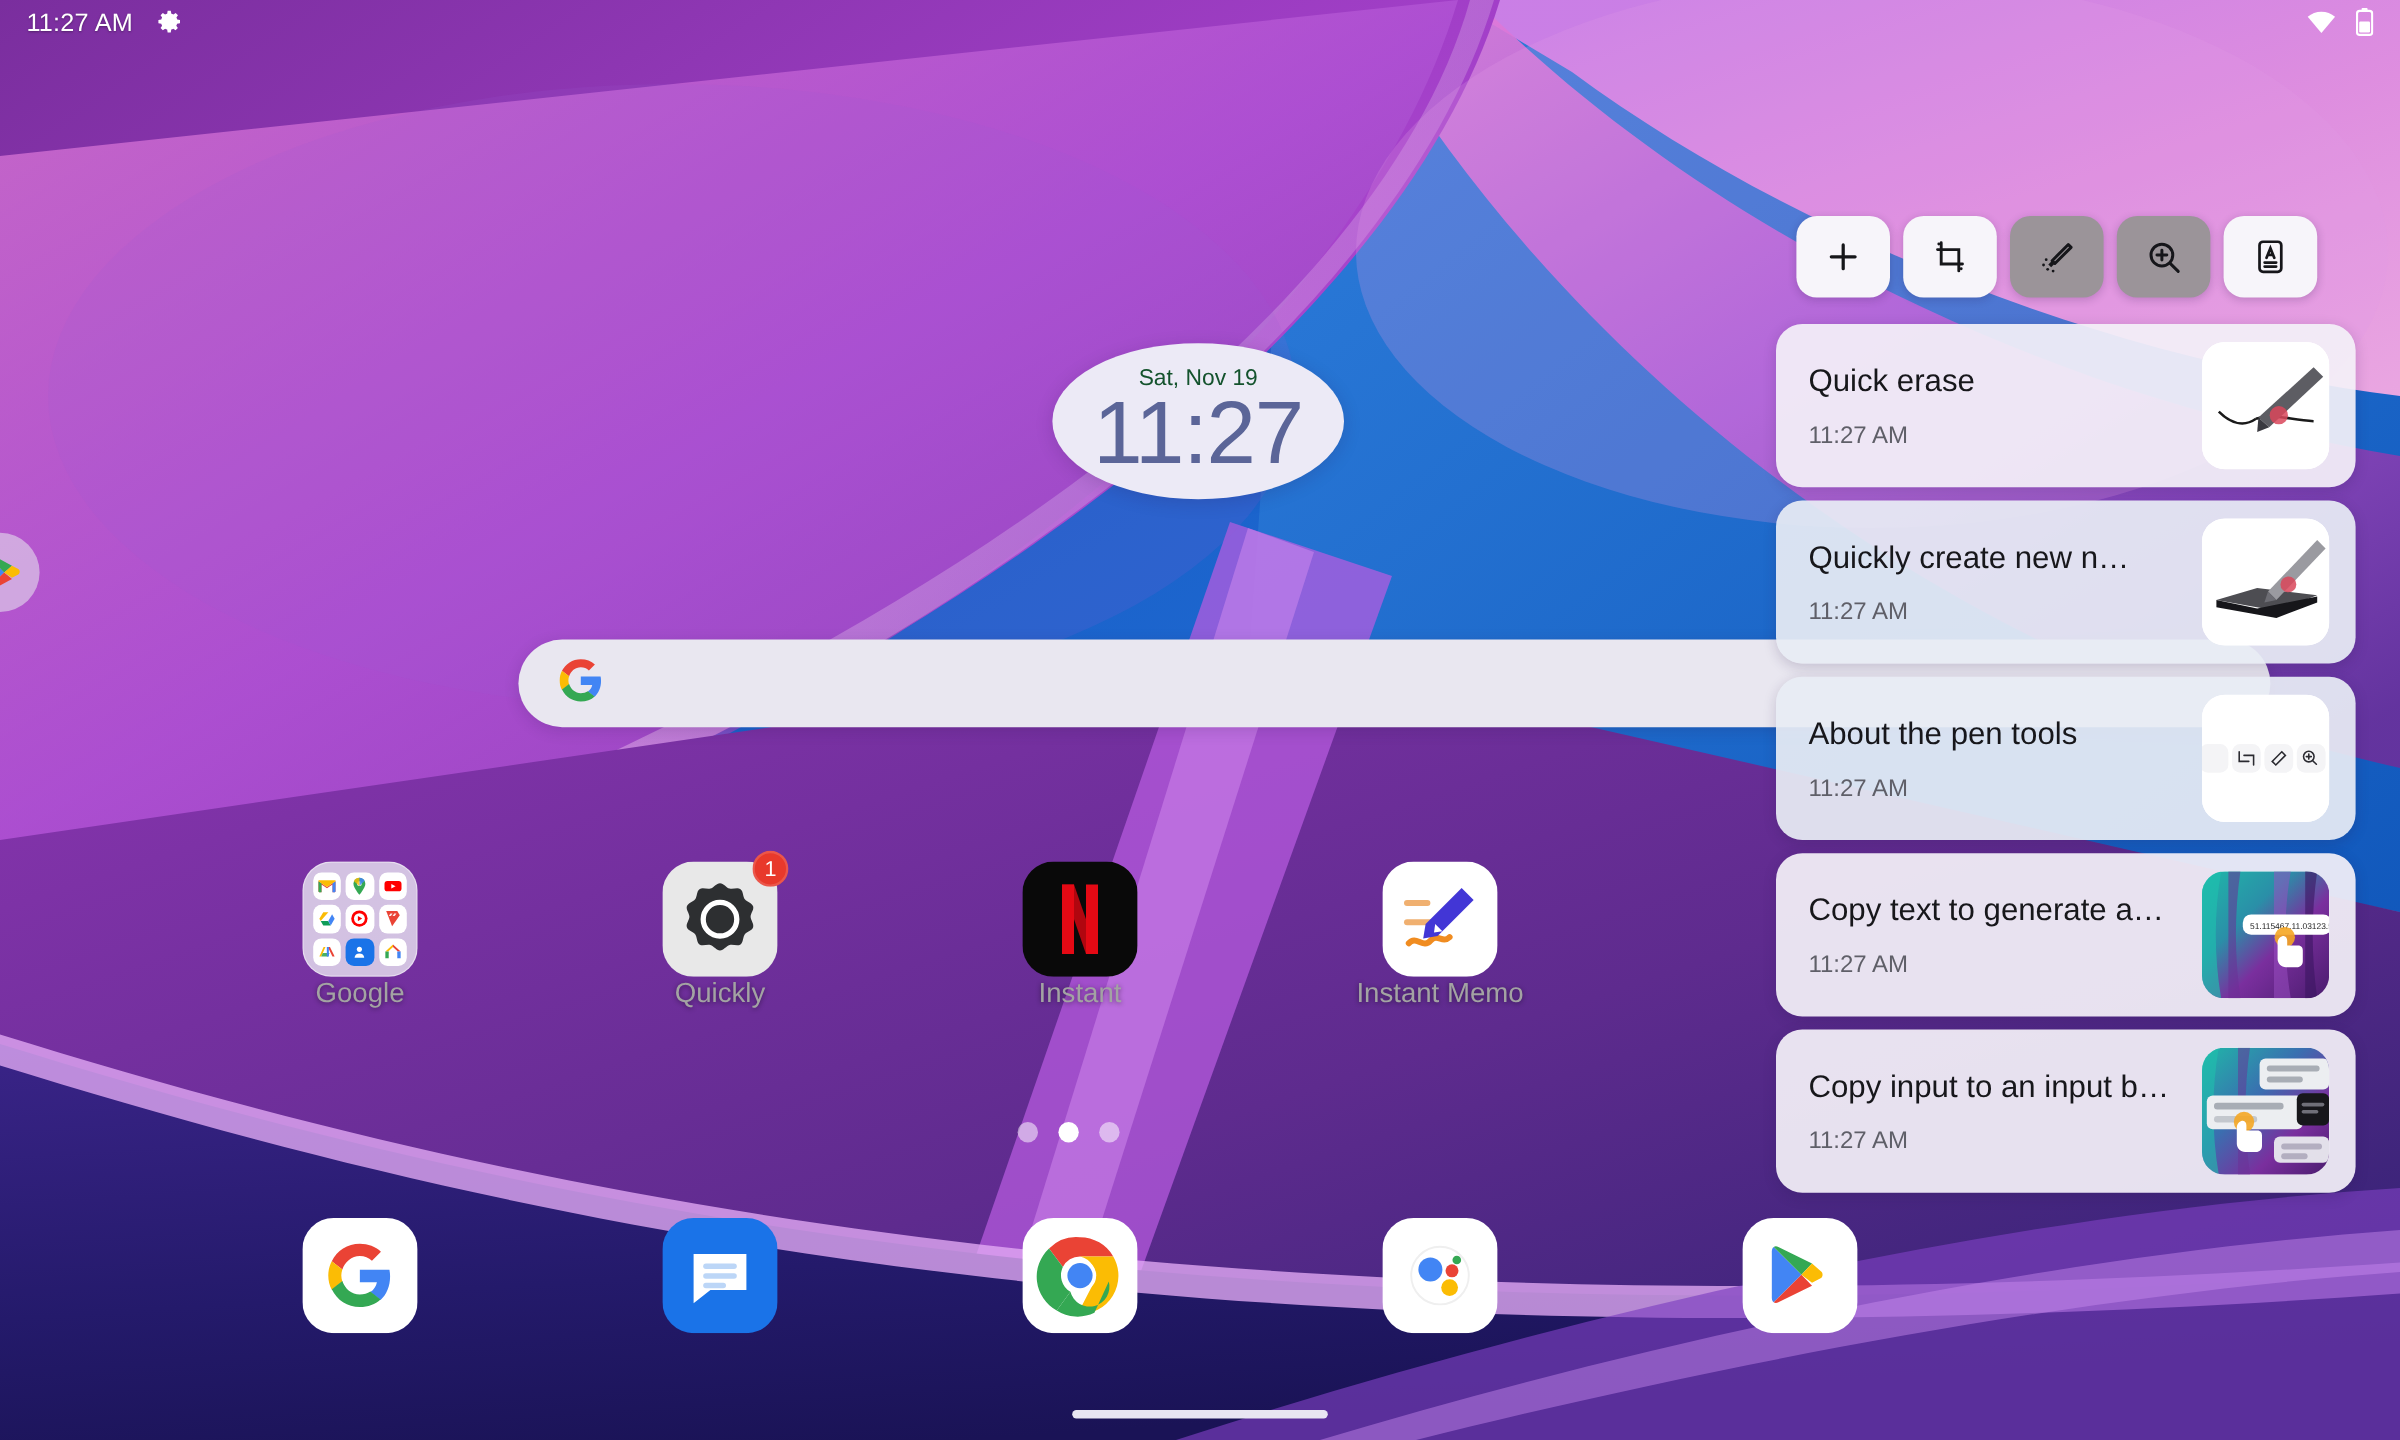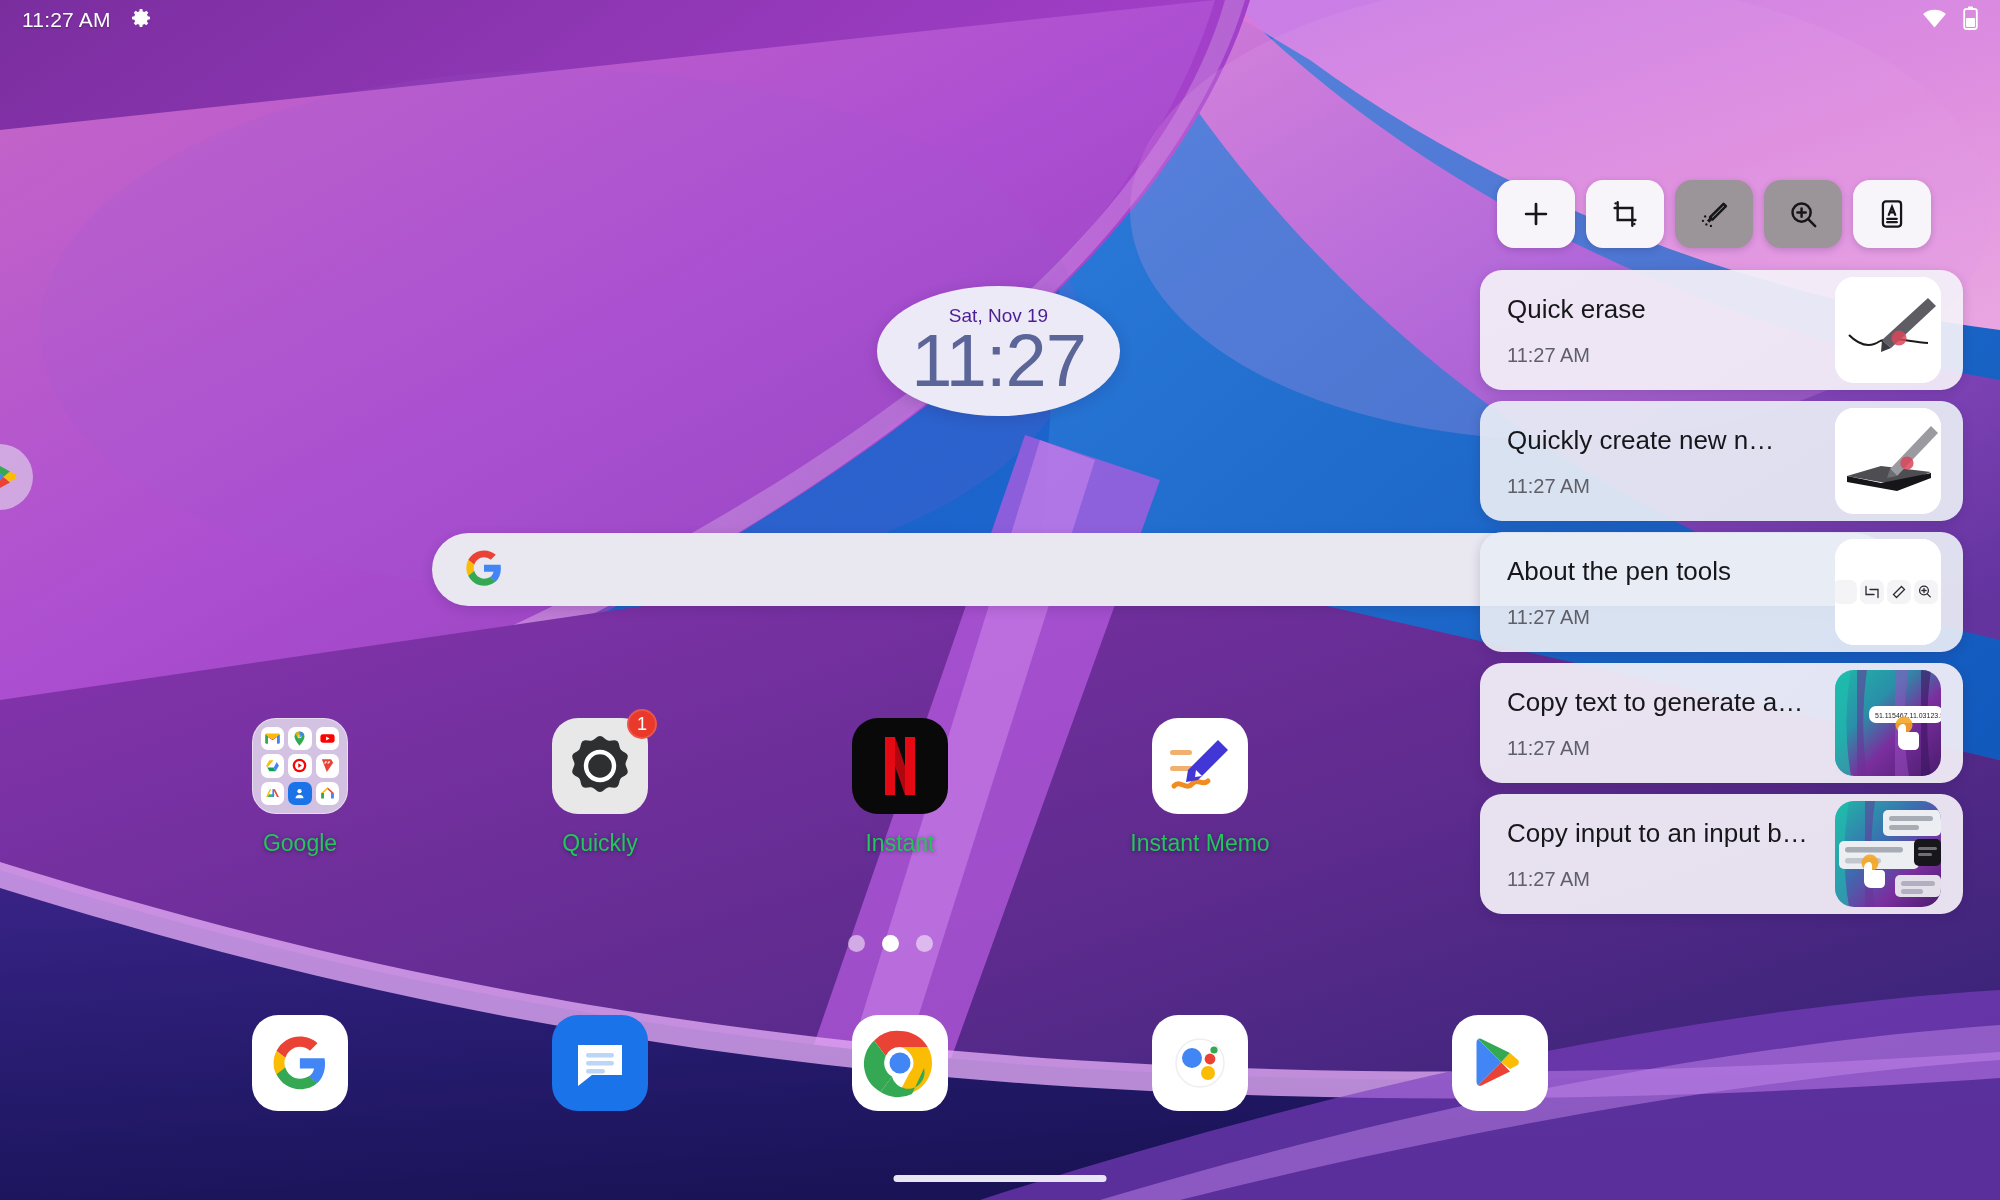--- a/index.html
+++ b/index.html
@@ -29,21 +29,21 @@
 
   
   #clock-widget {
     position:absolute; left:877px; top:286px;
     width:243px; height:130px;
     background:#eceaf6; border-radius:122px/65px;
     display:flex; flex-direction:column; align-items:center; justify-content:center;
     box-shadow:0 3px 14px rgba(40,20,70,.17);
     z-index:12;
   }
-  #clock-date { font-size:19px; color:#4c1d95; margin-bottom:-2px; }
+  #clock-date { font-size:19px; color:#14532d; margin-bottom:-2px; }
   #clock-time {
     font-size:74px; line-height:.96; color:#5b6598; font-weight:400;
     letter-spacing:-1px;
     text-align:right;
   }
 
   
   #search-bar {
     position:absolute; left:432px; top:533px; width:1460px; height:73px;
     background:#e9e7f0; border-radius:40px;
@@ -54,21 +54,21 @@
 
   
   #app-row {
     position:absolute; left:0; top:718px; width:1780px;
     display:flex; z-index:10;
   }
   .app-cell { width:300px; display:flex; flex-direction:column; align-items:center; }
   .app-cell:first-child { margin-left:150px; }
   .app-icon-wrap { position:relative; width:96px; height:96px; }
   .app-label {
-    margin-top:16px; color:#22c55e; font-size:23px;
+    color:#a3a3a3; font-size:23px;
     text-shadow:0 1px 4px rgba(0,0,0,.45); white-space:nowrap;
   }
   .badge {
     position:absolute; right:-9px; top:-9px;
     min-width:30px; height:30px; border-radius:15px; background:#e8392b;
     color:#fff; font-size:18px; display:flex; align-items:center; justify-content:center;
     padding:0 7px; border:2px solid rgba(255,255,255,.15);
   }
 
   
@@ -108,21 +108,21 @@
 
   #pen-toolbar { display:flex; gap:11px; padding-left:17px; margin-bottom:22px; }
   .tool-btn {
     width:78px; height:68px; border-radius:17px;
     background:#f7f5fa; display:flex; align-items:center; justify-content:center;
     box-shadow:0 2px 7px rgba(40,20,70,.2);
   }
   .tool-btn.dim { background:#9b9499; }
 
   .notif-card {
-    position:relative; width:483px; height:120px; margin-bottom:11px;
+    position:relative; width:483px; height:136px; margin-bottom:11px;
     border-radius:22px; background:rgba(243,240,247,.93);
     box-shadow:0 3px 11px rgba(40,20,70,.18);
     display:flex; align-items:center; padding:0 22px 0 27px;
     overflow:hidden;
   }
   .notif-card.tint-blue { background:rgba(231,236,244,.93);gap:48px; }
   .notif-text { flex:1; min-width:0; }
   .notif-title {
     font-size:26px; color:#17171b; white-space:nowrap;
     overflow:hidden; text-overflow:ellipsis; margin-bottom:19px;

